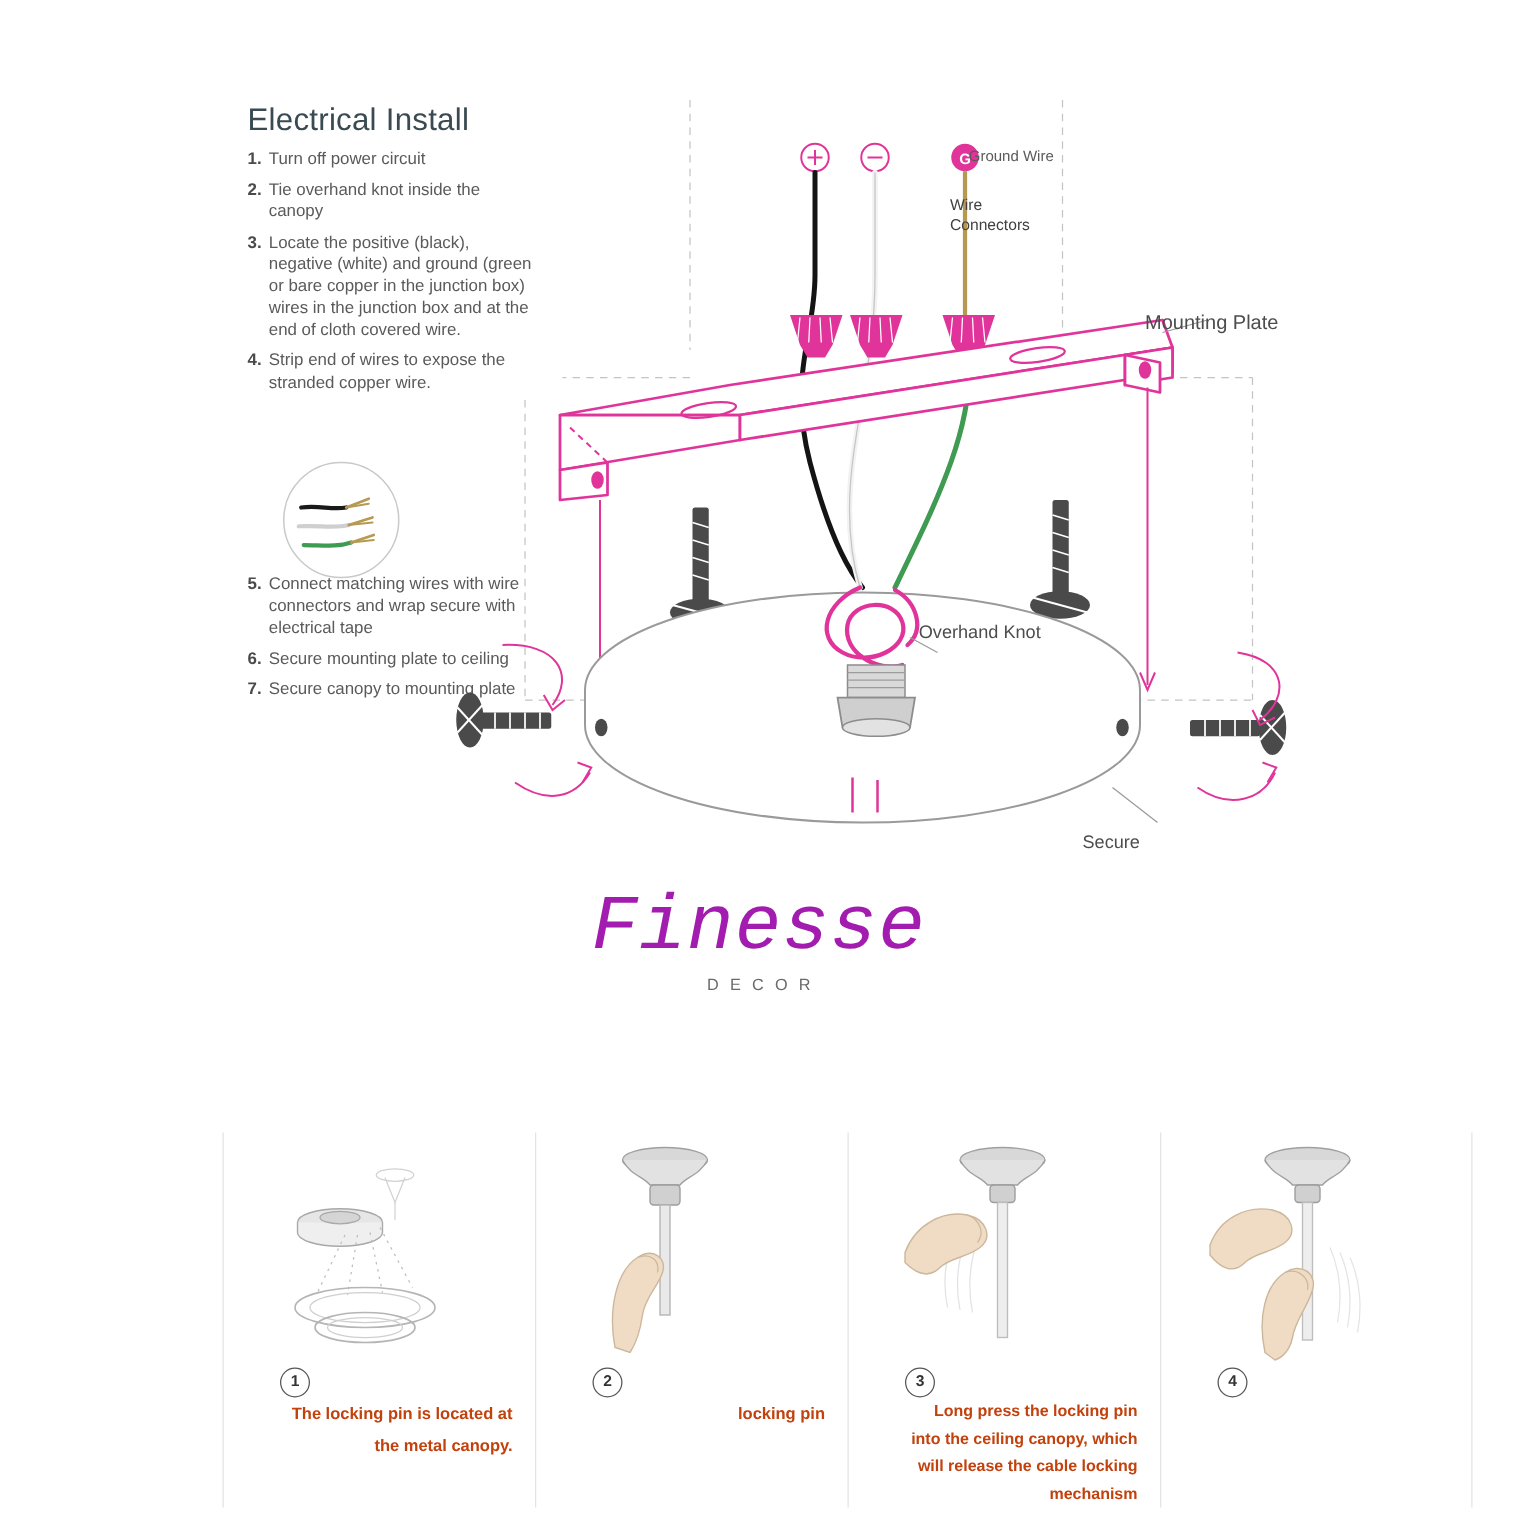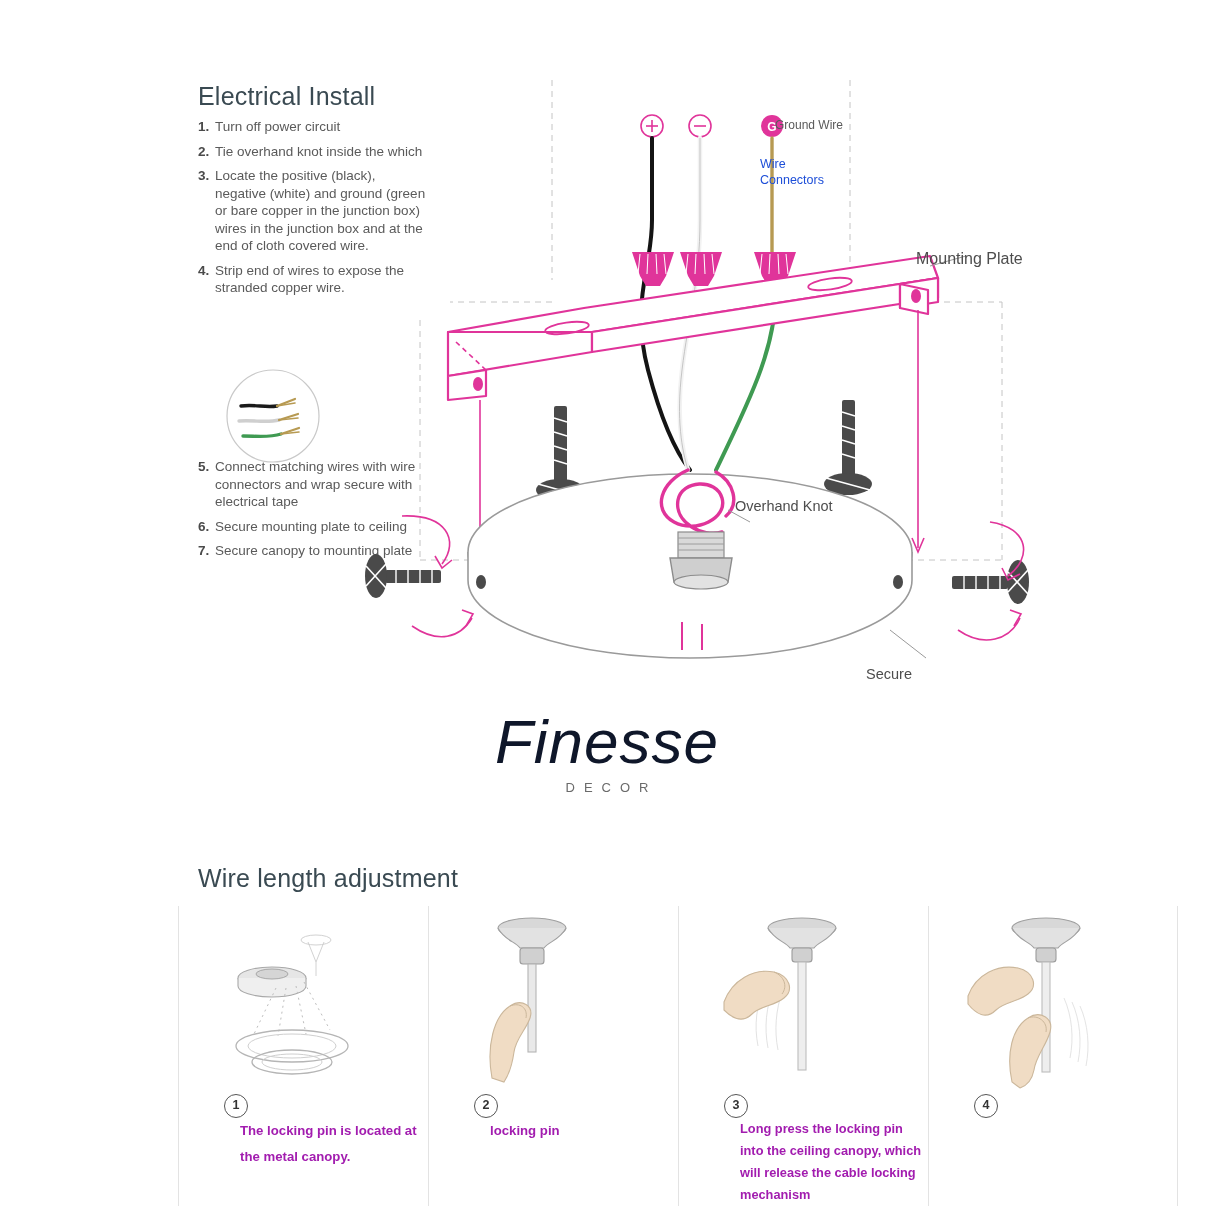--- a/index.html
+++ b/index.html
@@ -83,38 +83,38 @@
   }
 
   
   .diag-label {
     position: absolute;
     font-size: 13.5px;
     color: #4d4d4d;
     white-space: nowrap;
   }
   #lbl-ground { left: 775px; top: 118px; font-size: 12px; color:#5a5a5a;}
-  #lbl-wire-conn { left: 760px; top: 156px; font-size: 12.5px; color:#1d4ed8; line-height:16px;}
+  #lbl-wire-conn { left: 760px; top: 156px; font-size: 12.5px; color:#404040; line-height:16px;}
   #lbl-mounting { left: 916px; top: 250px; font-size: 16px;}
   #lbl-knot { left: 735px; top: 498px; font-size: 14.5px;}
   #lbl-canopy { left: 866px; top: 666px; font-size: 14.5px;}
 
   
   .brand {
     position: absolute;
     left: 0;
     top: 706px;
     width: 1214px;
     text-align: center;
   }
   .brand-name {
-    font-family: Liberation Sans, sans-serif;
+    font-family: Liberation Mono, monospace;
     font-style: italic;
     font-size: 62px;
-    color: #0f172a;
+    color: #a21caf;
     line-height: 72px;
     letter-spacing: 1px;
   }
   .brand-sub {
     font-family: "Liberation Sans", sans-serif;
     font-size: 13px;
     letter-spacing: 9px;
     color: #6a6a6a;
     margin-top: 2px;
     padding-left: 9px;
@@ -158,45 +158,46 @@
     border: 1.4px solid #555;
     border-radius: 50%;
     font-size: 12.5px;
     line-height: 21px;
     text-align: center;
     color: #333;
     font-weight: bold;
   }
   .wla-cap {
     position: absolute;
-    left: 44px;
+    left: 28px;
     top: 212px;
     width: 186px;
     font-size: 13.2px;
     font-weight: bold;
-    color: #a21caf;
+    color: #c2410c;
     line-height: 26px;
+    text-align: right;
   }
   .wla-cap.small { font-size: 12.8px; line-height: 22px; }
 </style>
 </head>
 <body>
 
 <div class="page">
 
   <div class="section-title" id="title-electrical">Electrical Install</div>
 
   <div class="steps">
     <div class="step">
       <span class="step-num">1.</span>
       <span class="step-text">Turn off power circuit</span>
     </div>
     <div class="step">
       <span class="step-num">2.</span>
-      <span class="step-text">Tie overhand knot inside the which</span>
+      <span class="step-text">Tie overhand knot inside the canopy</span>
     </div>
     <div class="step">
       <span class="step-num">3.</span>
       <span class="step-text">Locate the positive (black), negative (white) and ground (green or bare copper in the junction box) wires in the junction box and at the end of cloth covered wire.</span>
     </div>
     <div class="step">
       <span class="step-num">4.</span>
       <span class="step-text">Strip end of wires to expose the stranded copper wire.</span>
     </div>
   </div>
@@ -428,21 +429,20 @@
   <div class="diag-label" id="lbl-wire-conn">Wire<br>Connectors</div>
   <div class="diag-label" id="lbl-mounting">Mounting Plate</div>
   <div class="diag-label" id="lbl-knot">Overhand Knot</div>
   <div class="diag-label" id="lbl-canopy">Secure</div>
 
   <div class="brand">
     <div class="brand-name">Finesse</div>
     <div class="brand-sub">DECOR</div>
   </div>
 
-  <div class="section-title" id="title-wire">Wire length adjustment</div>
 
   <div class="wla">
     <div class="wla-divider" style="left:0px;"></div>
     <div class="wla-divider" style="left:250px;"></div>
     <div class="wla-divider" style="left:500px;"></div>
     <div class="wla-divider" style="left:750px;"></div>
     <div class="wla-divider" style="left:999px;"></div>
 
     <div class="wla-cell" style="left:18px;">
       <svg class="wla-art" viewBox="0 0 200 185">

